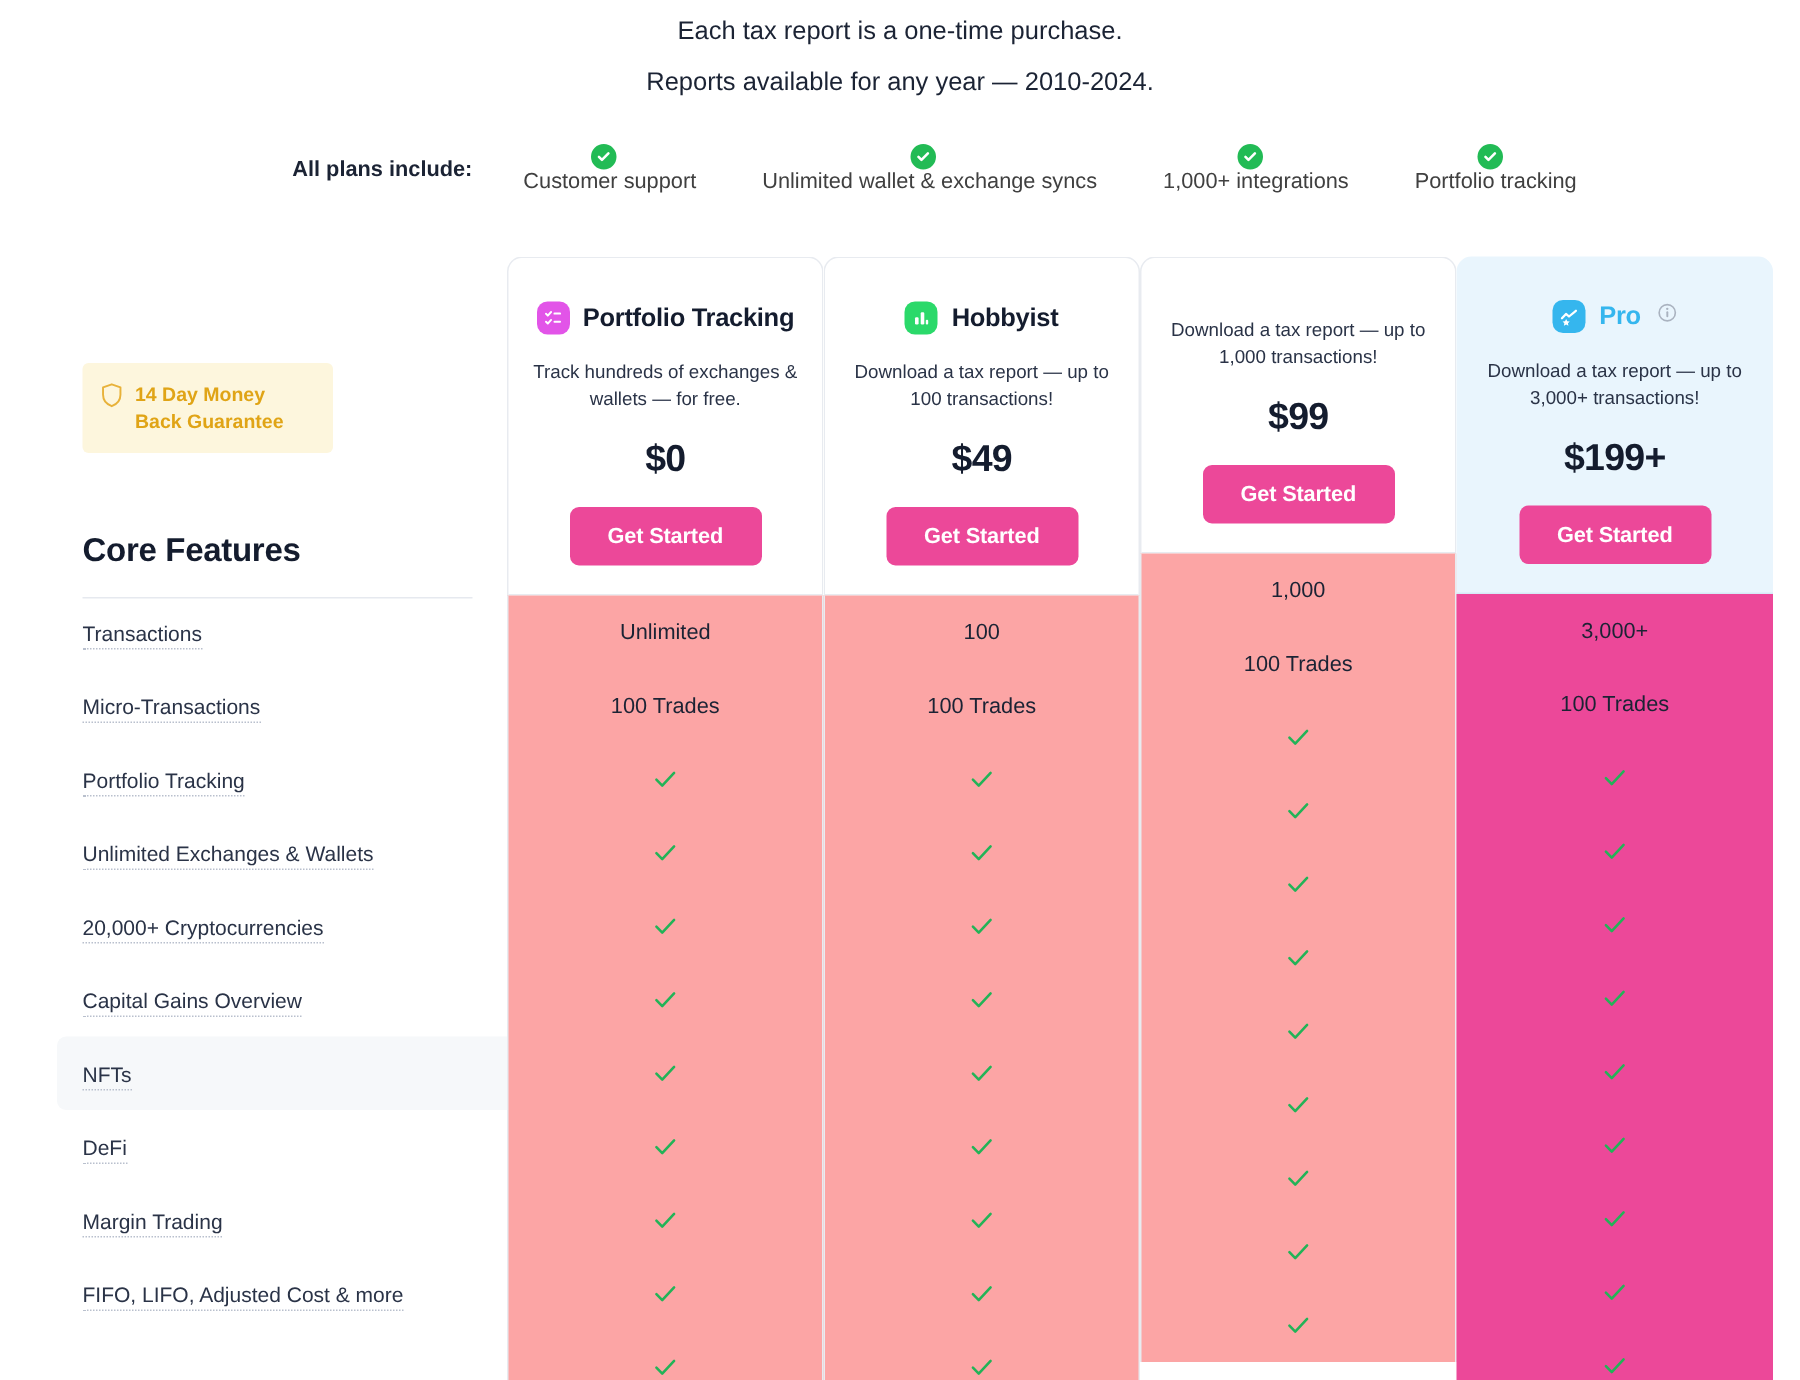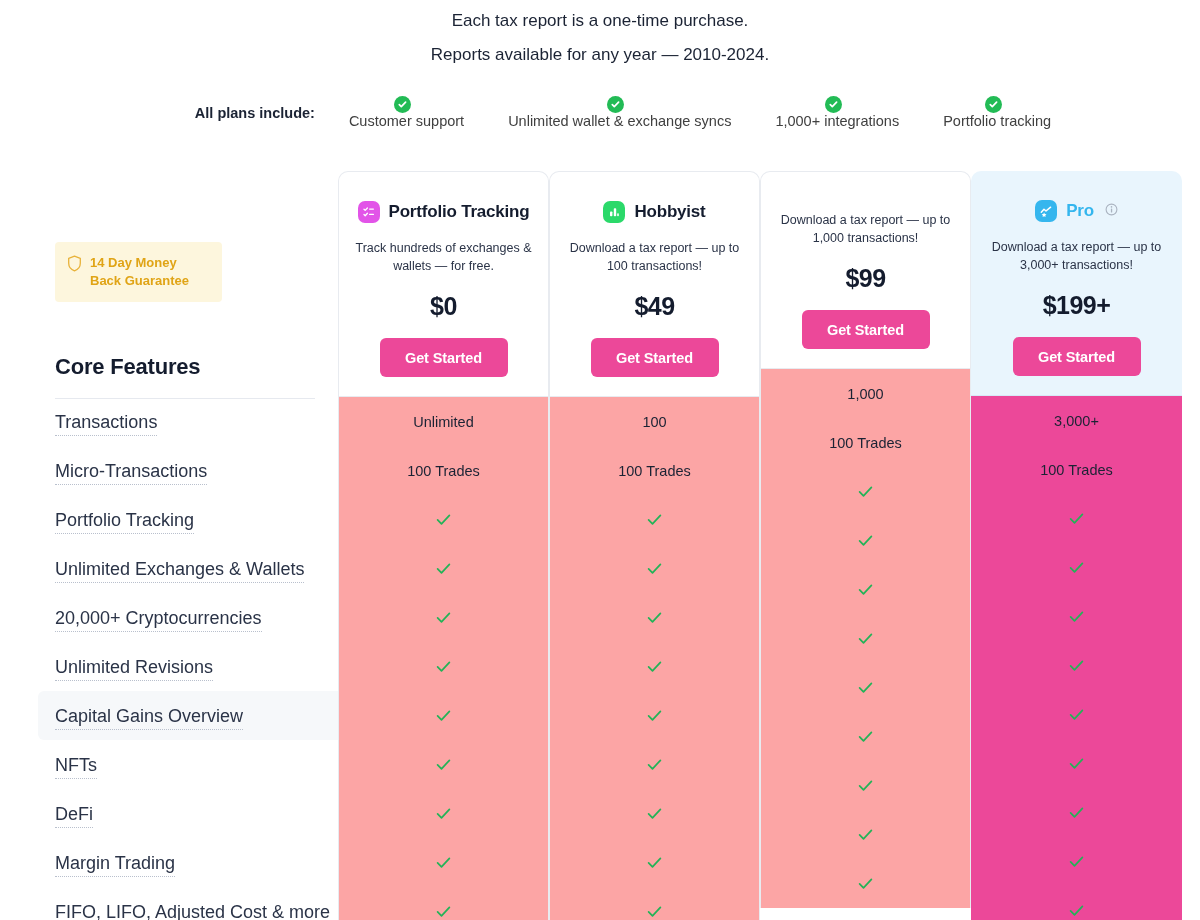--- a/index.html
+++ b/index.html
@@ -109,21 +109,21 @@
     color: #141c2e;
   }
   .core-divider {
     margin-top: 18px;
     width: 260px;
     height: 1px;
     background: #e6e9ef;
   }
 
   .feat-label {
-    font-size: 18px;
+    font-size: 14px;
     color: #2a3347;
     border-bottom: 1px dotted #b9c0cd;
     padding-bottom: 2px;
     cursor: help;
   }
 
   
   .card {
     position: relative;
     box-sizing: border-box;
@@ -329,23 +329,20 @@
           <span class="feat-label">Micro-Transactions</span>
         </div>
         <div class="feat-row">
           <span class="feat-label">Portfolio Tracking</span>
         </div>
         <div class="feat-row">
           <span class="feat-label">Unlimited Exchanges &amp; Wallets</span>
         </div>
         <div class="feat-row">
           <span class="feat-label">20,000+ Cryptocurrencies</span>
-        </div>
-        <div class="feat-row">
-          <span class="feat-label">Unlimited Revisions</span>
         </div>
         <div class="feat-row">
           <span class="feat-label">Capital Gains Overview</span>
         </div>
         <div class="feat-row">
           <span class="feat-label">NFTs</span>
         </div>
         <div class="feat-row">
           <span class="feat-label">DeFi</span>
         </div>

